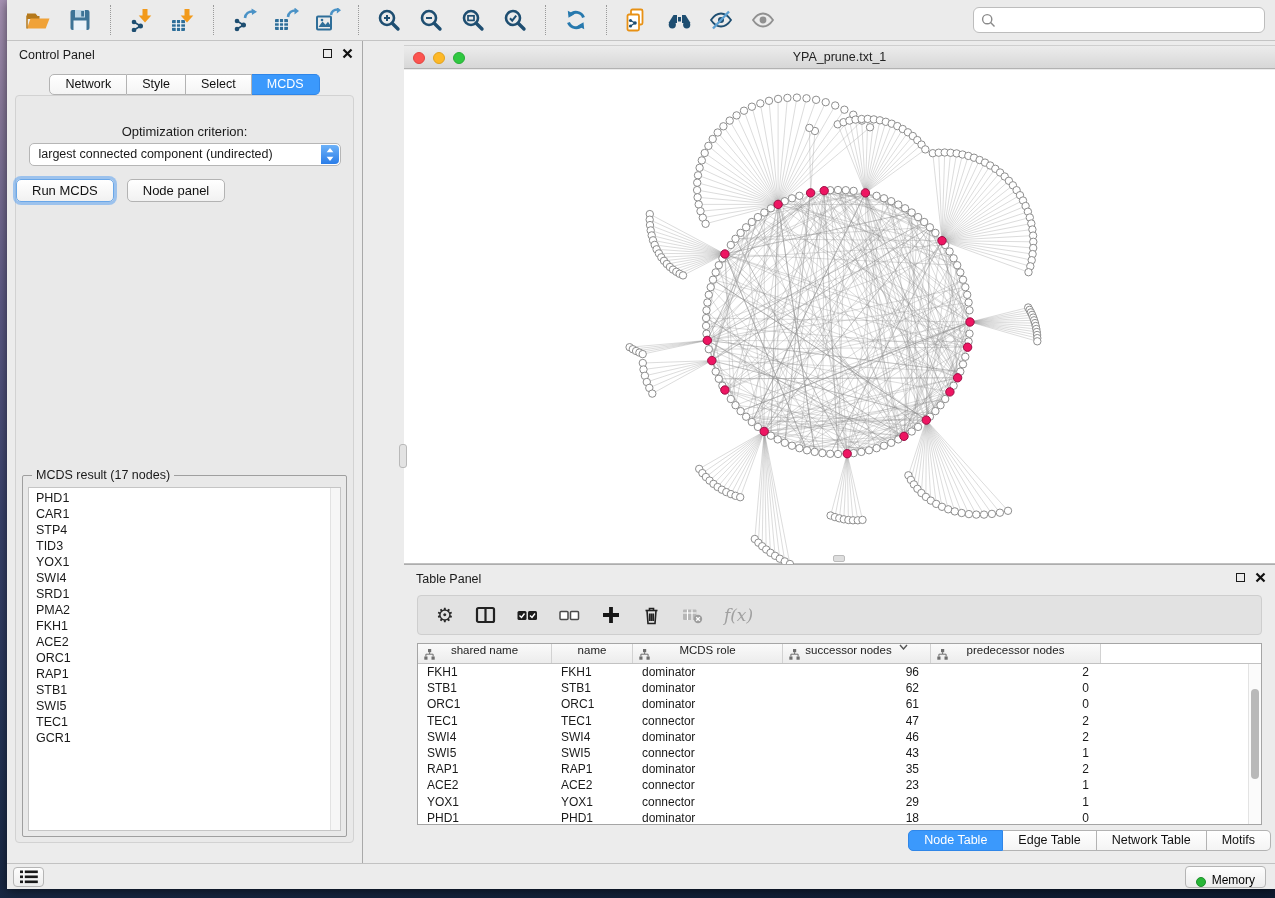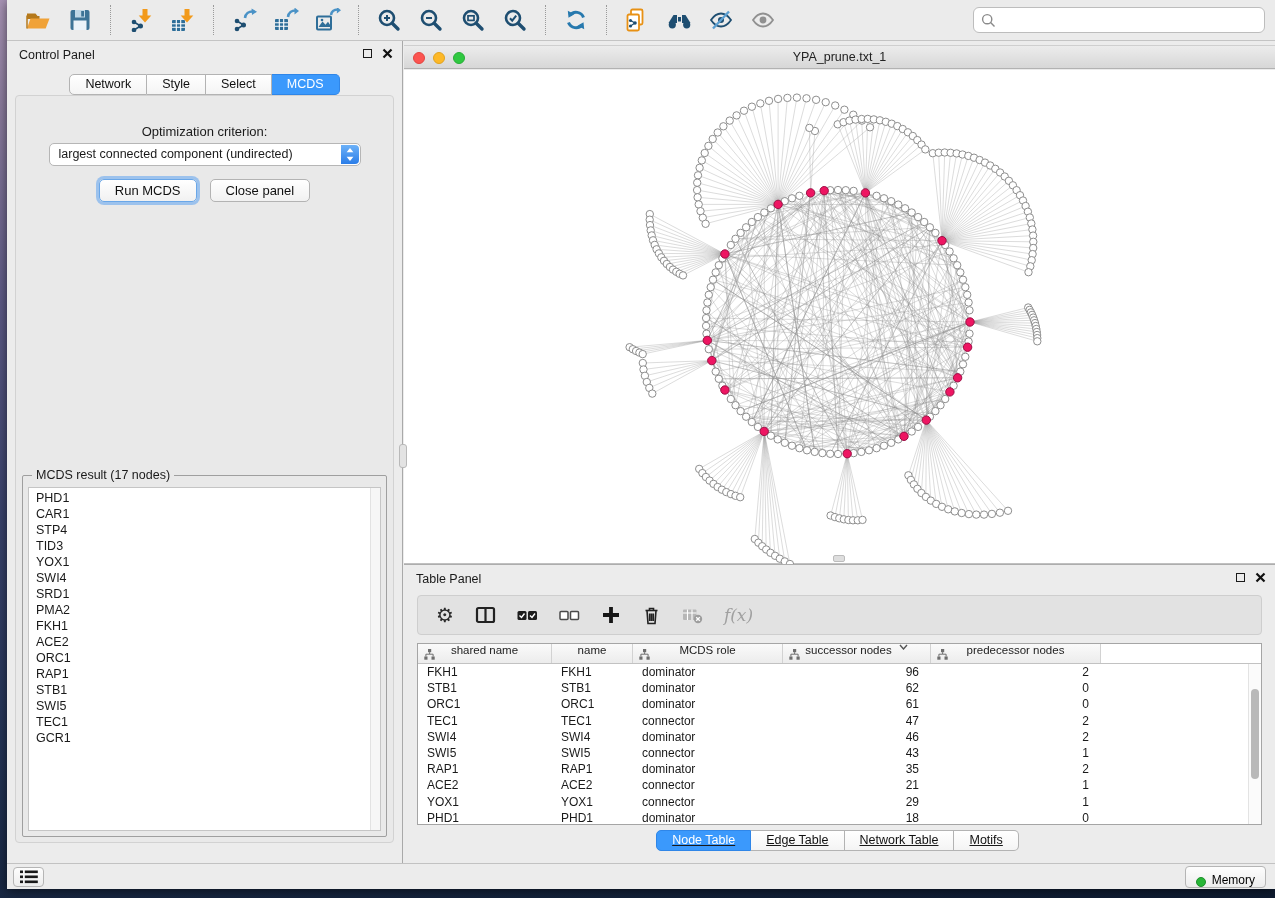--- a/index.html
+++ b/index.html
@@ -13,35 +13,35 @@
 
   
   #toolbar { position:absolute; left:0; top:0; right:0; height:41px; background:#ebebeb; border-bottom:1px solid #c4c4c4; display:flex; align-items:center; padding:0 10px; }
   .tbtn { width:30px; height:32px; margin:0 6px; border:none; background:transparent; display:flex; align-items:center; justify-content:center; cursor:default; }
   .tbtn svg { display:block; }
   .tsep { width:0; height:30px; border-left:1px dotted #9a9a9a; margin:0 9px; }
   #searchbox { margin-left:auto; width:292px; height:26px; background:#fff; border:1px solid #bdbdbd; border-radius:6px; display:flex; align-items:center; padding:0 7px; }
   #searchbox input { border:none; outline:none; flex:1; font-size:12px; font-family:"Liberation Sans",sans-serif; background:transparent; margin-left:5px; }
 
   
-  #control-panel { position:absolute; left:0; top:41px; width:396px; bottom:26px; background:#ececec; border-right:1px solid #a9a9a9; }
+  #control-panel { position:absolute; left:0; top:41px; width:356px; bottom:26px; background:#ececec; border-right:1px solid #a9a9a9; }
   .panel-title { position:absolute; left:12px; top:7px; font-size:12.5px; }
   .win-icons { position:absolute; right:9px; top:7px; display:flex; gap:10px; align-items:center; }
   .float-icon { width:9px; height:9px; border:1.5px solid #1a1a1a; display:inline-block; }
   .cp-tabs { position:absolute; left:0; right:0; top:33px; display:flex; justify-content:center; z-index:2; }
   .tab { height:21px; line-height:19px; padding:0 15px; font-size:12.5px; background:linear-gradient(#ffffff,#f4f4f4); border:1px solid #b3b3b3; border-left:none; color:#111; cursor:default; }
   .tab:first-child { border-left:1px solid #b3b3b3; border-radius:5px 0 0 5px; }
   .tab:last-child { border-radius:0 5px 5px 0; }
   .tab.active { background:#3b99fc; color:#fff; border-color:#2f86e8; }
   .cp-body { position:absolute; left:8px; right:8px; top:54px; bottom:20px; background:#e9e9e9; border:1px solid #d2d2d2; border-radius:4px; }
   .criterion-label { text-align:center; margin-top:28px; font-size:13px; }
   .combo { position:relative; margin:4px auto 0; width:312px; height:23px; background:#fff; border:1px solid #b6b6b6; border-radius:5px; }
   .combo-text { position:absolute; left:9px; top:3px; font-size:12.5px; white-space:nowrap; }
   .combo-stepper { position:absolute; right:1px; top:1px; bottom:1px; width:18px; background:linear-gradient(#6cb1f8,#2a7de8); border-radius:0 4px 4px 0; display:flex; align-items:center; justify-content:center; }
-  .btn-row { display:flex; justify-content:center; gap:13px; margin-top:13px; }
+  .btn-row { display:flex; justify-content:flex-start; gap:13px; margin-top:13px; }
   .btn { height:23px; padding:0 15px; font-size:13px; font-family:"Liberation Sans",sans-serif; background:linear-gradient(#ffffff,#f1f1f1); border:1px solid #b3b3b3; border-radius:5px; color:#111; cursor:default; }
   .btn.focused { box-shadow:0 0 0 3px rgba(92,163,240,.55); border-color:#6aa7e8; }
   .groupbox { position:absolute; left:6px; right:6px; top:379px; bottom:5px; border:1px solid #9f9f9f; border-radius:2px;padding-left:23px; }
   .groupbox-legend { position:absolute; top:-8px; left:9px; background:#e9e9e9; padding:0 4px; font-size:12.5px; }
   .list-wrap { position:absolute; left:5px; right:5px; top:11px; bottom:5px; background:#fff; border:1px solid #c5c5c5; overflow:hidden; }
   .list-scroll { position:absolute; right:0; top:0; bottom:0; width:10px; background:#f6f6f6; border-left:1px solid #e2e2e2; }
   #mcds-list { position:absolute; left:0; right:11px; top:2px; bottom:0; }
   .mcds-item { font-size:12.5px; line-height:16px; padding-left:7px; }
 
   
@@ -68,21 +68,21 @@
   .th { position:relative; background:linear-gradient(#fafafa,#ececec); border-right:1px solid #d2d2d2; font-size:11.5px; display:flex; justify-content:center; color:#1c1c1c; }
   .th.filler { background:#fff; border-right:none; }
   .th .shared-ic { position:absolute; left:6px; top:5px; }
   .th .sort { margin-left:7px; }
   #table-body { position:absolute; top:20px; bottom:0; left:0; right:13px; overflow:hidden; }
   .trow { display:grid; grid-template-columns:134px 81px 150px 148px 170px 1fr; height:16.2px; align-items:center; }
   .td { font-size:12px; padding-left:9px; white-space:nowrap; }
   .td.num { text-align:right; padding-left:0; padding-right:12px; }
   .vscroll { position:absolute; right:0; top:20px; bottom:0; width:13px; background:#fbfbfb; border-left:1px solid #e3e3e3; }
   .vthumb { position:absolute; left:2px; right:2px; top:25px; height:90px; background:#b9b9b9; border-radius:5px; }
-  .tp-tabs { position:absolute; left:0; right:4px; bottom:7px; display:flex; justify-content:center;text-decoration:underline; }
+  .tp-tabs { position:absolute; left:0; right:4px; bottom:7px; display:flex; justify-content:flex-end; }
 
   
   #status-bar { position:absolute; left:0; right:0; bottom:0; height:26px; background:#ececec; border-top:1px solid #c2c2c2; }
   #list-btn { position:absolute; left:6px; top:3px; width:31px; height:20px; background:linear-gradient(#fdfdfd,#ededed); border:1px solid #b5b5b5; border-radius:4px; display:flex; align-items:center; justify-content:center; }
   #memory-btn { position:absolute; right:9px; top:2px; height:22px; background:linear-gradient(#fdfdfd,#ededed); border:1px solid #b5b5b5; border-radius:4px; display:flex; align-items:flex-end; gap:6px; padding:0 10px; font-size:12px; }
   .mem-dot { width:10px; height:10px; border-radius:50%; background:#28b637; border:1px solid #1e8f2c; }
 </style>
 </head>
 <body>
 
@@ -266,21 +266,21 @@
         <span class="combo-text">largest connected component (undirected)</span>
         <span class="combo-stepper">
             <svg width="10" height="15" viewBox="0 0 10 15">
               <path d="M5 1l3.4 4.2H1.6z" fill="#fff"></path>
               <path d="M5 14L1.6 9.8h6.8z" fill="#fff"></path>
             </svg>
           </span>
       </div>
       <div class="btn-row">
         <button class="btn focused">Run MCDS</button>
-        <button class="btn">Close panel</button>
+        <button class="btn">Node panel</button>
       </div>
       <div class="groupbox">
         <span class="groupbox-legend">MCDS result (17 nodes)</span>
         <div class="list-wrap">
           <div id="mcds-list">
               <div class="mcds-item">PHD1</div>
               <div class="mcds-item">CAR1</div>
               <div class="mcds-item">STP4</div>
               <div class="mcds-item">TID3</div>
               <div class="mcds-item">YOX1</div>
@@ -1268,21 +1268,21 @@
               <div class="td">RAP1</div>
               <div class="td">dominator</div>
               <div class="td num">35</div>
               <div class="td num">2</div>
               <div class="td"></div>
             </div>
             <div class="trow">
               <div class="td">ACE2</div>
               <div class="td">ACE2</div>
               <div class="td">connector</div>
-              <div class="td num">21</div>
+              <div class="td num">23</div>
               <div class="td num">1</div>
               <div class="td"></div>
             </div>
             <div class="trow">
               <div class="td">YOX1</div>
               <div class="td">YOX1</div>
               <div class="td">connector</div>
               <div class="td num">29</div>
               <div class="td num">1</div>
               <div class="td"></div>

